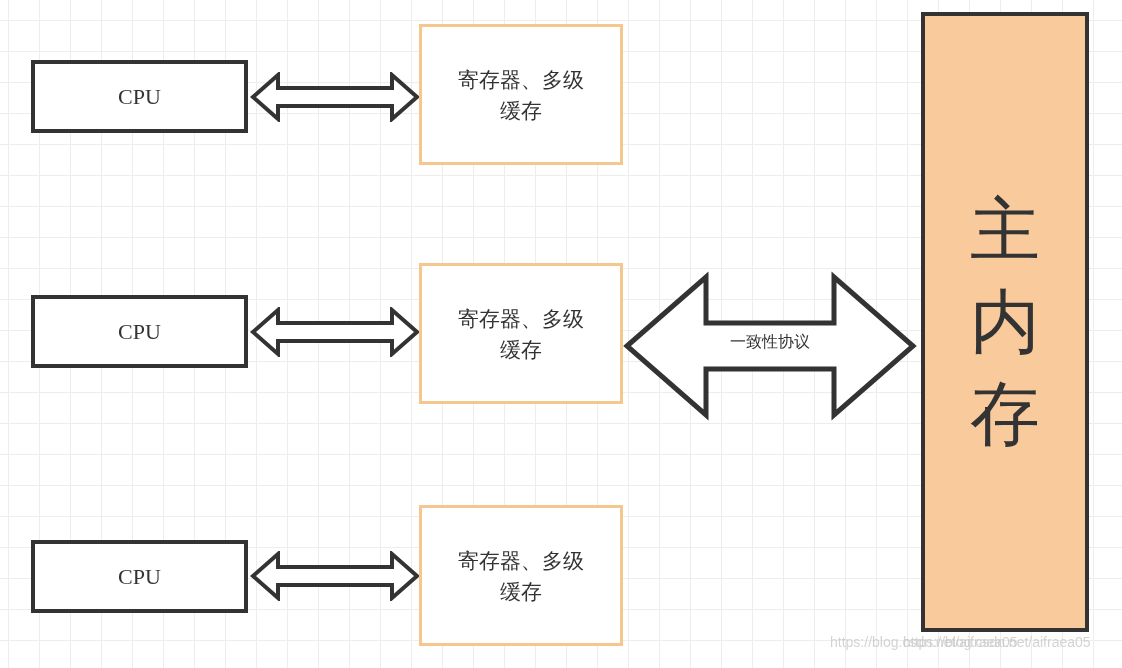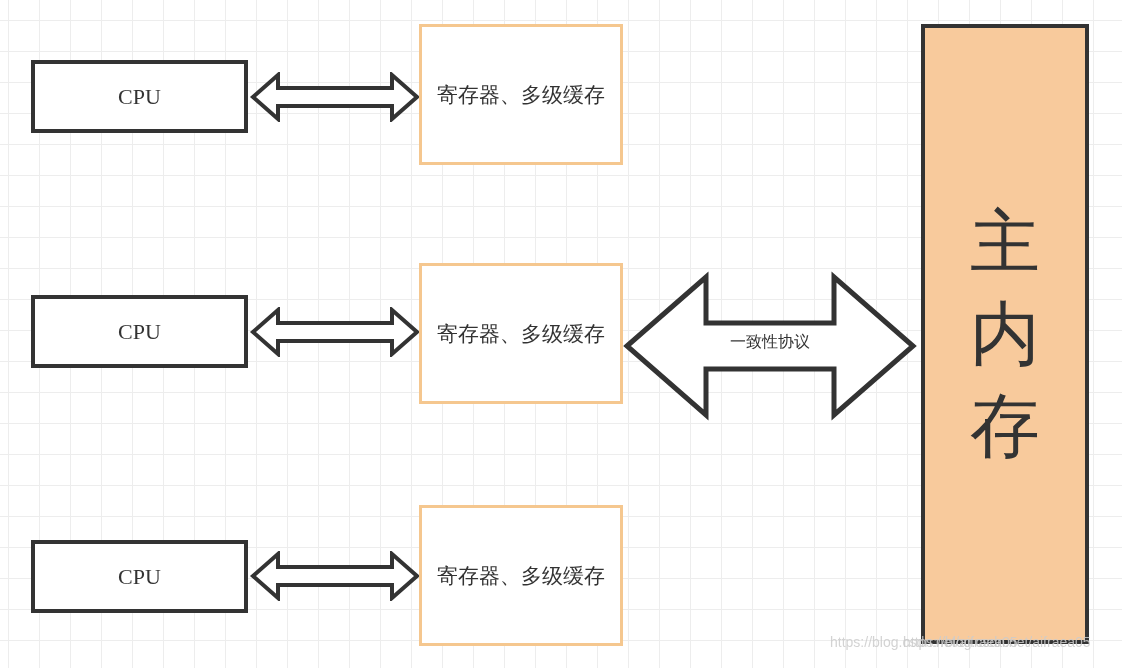--- a/index.html
+++ b/index.html
@@ -32,27 +32,27 @@
     border:4px solid var(--stroke);
     display:flex;align-items:center;justify-content:center;
     font-size:22px;
     font-family:Liberation Serif, serif;
   }
   .cache-box{
     position:absolute;
     left:419px;width:204px;height:141px;
     background:#ffffff;
     border:3px solid var(--accent-border);
-    display:flex;flex-direction:row;align-items:center;justify-content:center;
+    display:flex;flex-direction:column;align-items:center;justify-content:center;
     font-size:21px;line-height:31px;
     text-align:center;
   }
   .memory-box{
     position:absolute;
-    left:921px;top:24px;width:168px;height:620px;
+    left:921px;top:12px;width:168px;height:620px;
     background:var(--memory-fill);
     border:4px solid var(--stroke);
     display:flex;align-items:center;justify-content:center;
   }
   .memory-label{
     font-size:70px;
     line-height:92px;
     width:72px;
     word-break:break-all;
     text-align:center;

